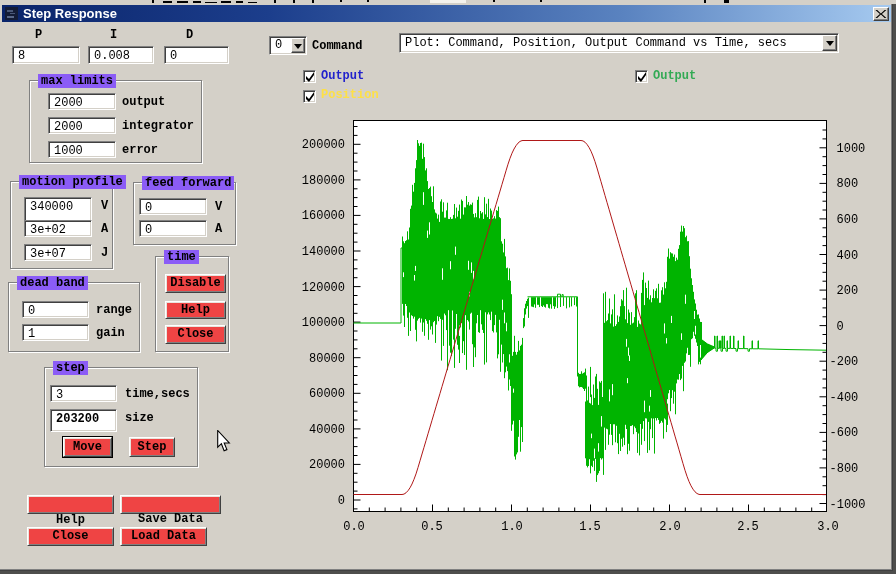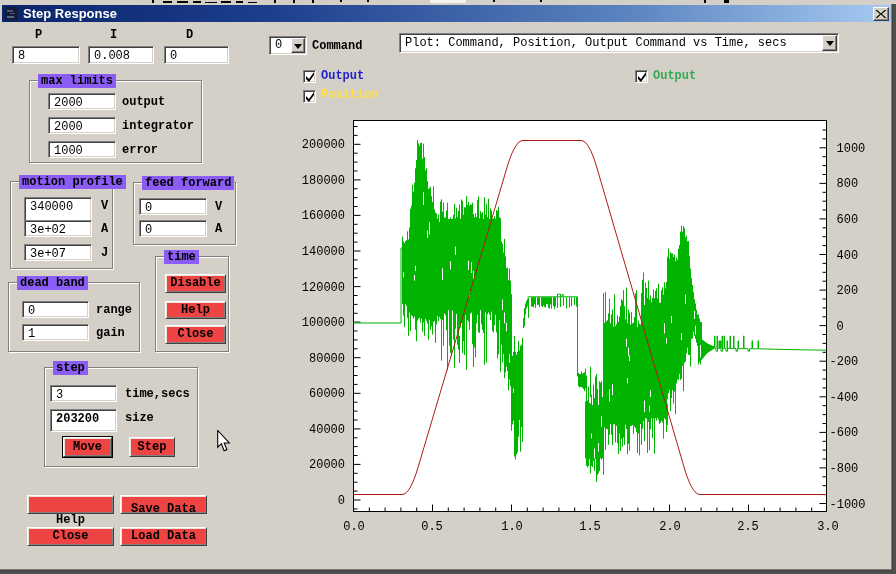--- a/index.html
+++ b/index.html
@@ -133,21 +133,21 @@
     <span>step</span>
   </div>
 <div class="field" style="left:50px;top:385px;width:67px;height:17px;">3</div>
 <div class="lbl" style="left:125px;top:387px;">time,secs</div>
 <div class="field" style="left:50px;top:409px;width:67px;height:23px;font-weight:bold;">203200</div>
 <div class="lbl" style="left:125px;top:411px;">size</div>
 <div class="btn def" style="left:63px;top:437px;width:49px;height:20px;padding-top:2px;">Move</div>
 <div class="btn" style="left:129px;top:437px;width:46px;height:20px;padding-top:2px;">Step</div>
 
 <div class="btn" style="left:27px;top:495px;width:87px;height:19px;padding-top:17px;">Help</div>
-<div class="btn" style="left:120px;top:495px;width:87px;height:19px;padding-top:6px;">Save Data</div>
+<div class="btn" style="left:120px;top:495px;width:101px;height:19px;padding-top:16px;">Save Data</div>
 <div class="btn" style="left:27px;top:527px;width:87px;height:19px;padding-top:1px;">Close</div>
 <div class="btn" style="left:120px;top:527px;width:87px;height:19px;padding-top:1px;">Load Data</div>
 
 <div class="combo" style="left:269px;top:36px;width:38px;height:19px;padding:1px 0 0 5px;">0</div>
 <div class="dd" style="left:291px;top:38px;width:14px;height:15px;"></div>
 <div class="lbl" style="left:312px;top:39px;">Command</div>
 
 <div class="combo" style="left:399px;top:33px;width:440px;height:20px;padding:2px 0 0 5px;">Plot: Command, Position, Output Command vs Time, secs</div>
 <div class="dd" style="left:822px;top:35px;width:15px;height:16px;"></div>
 

